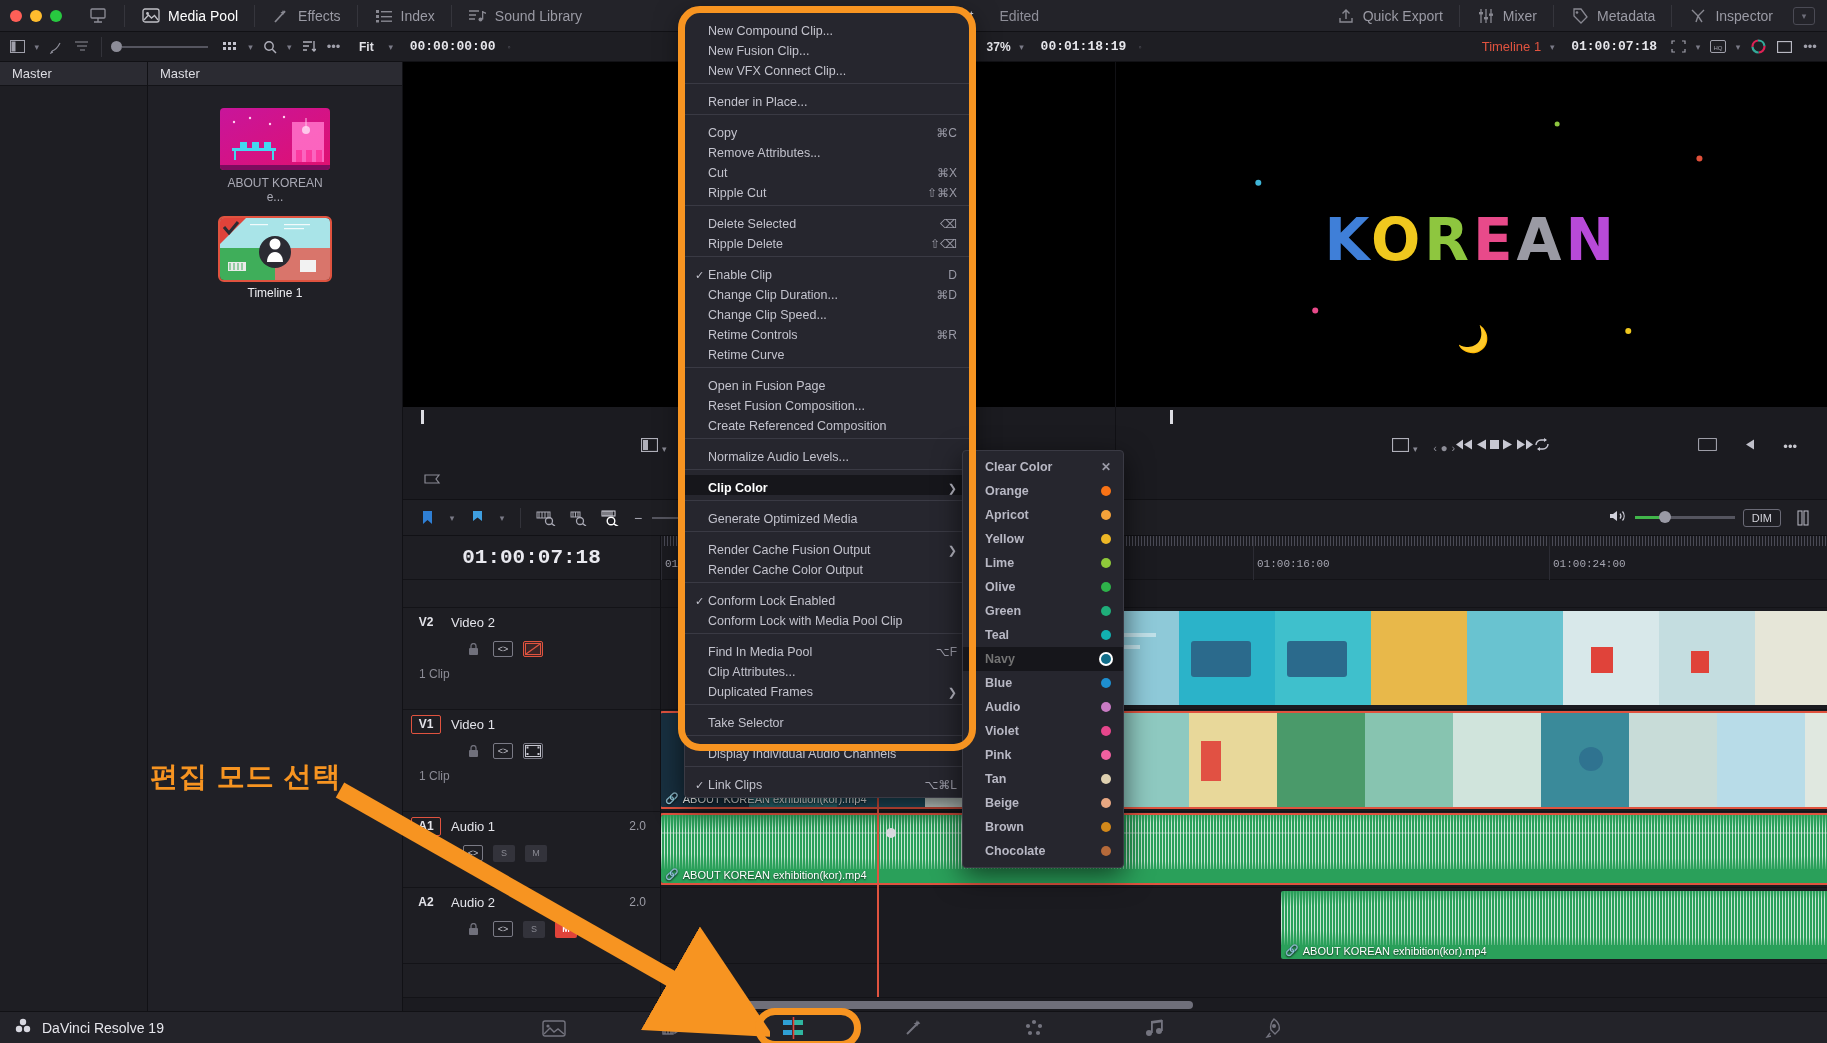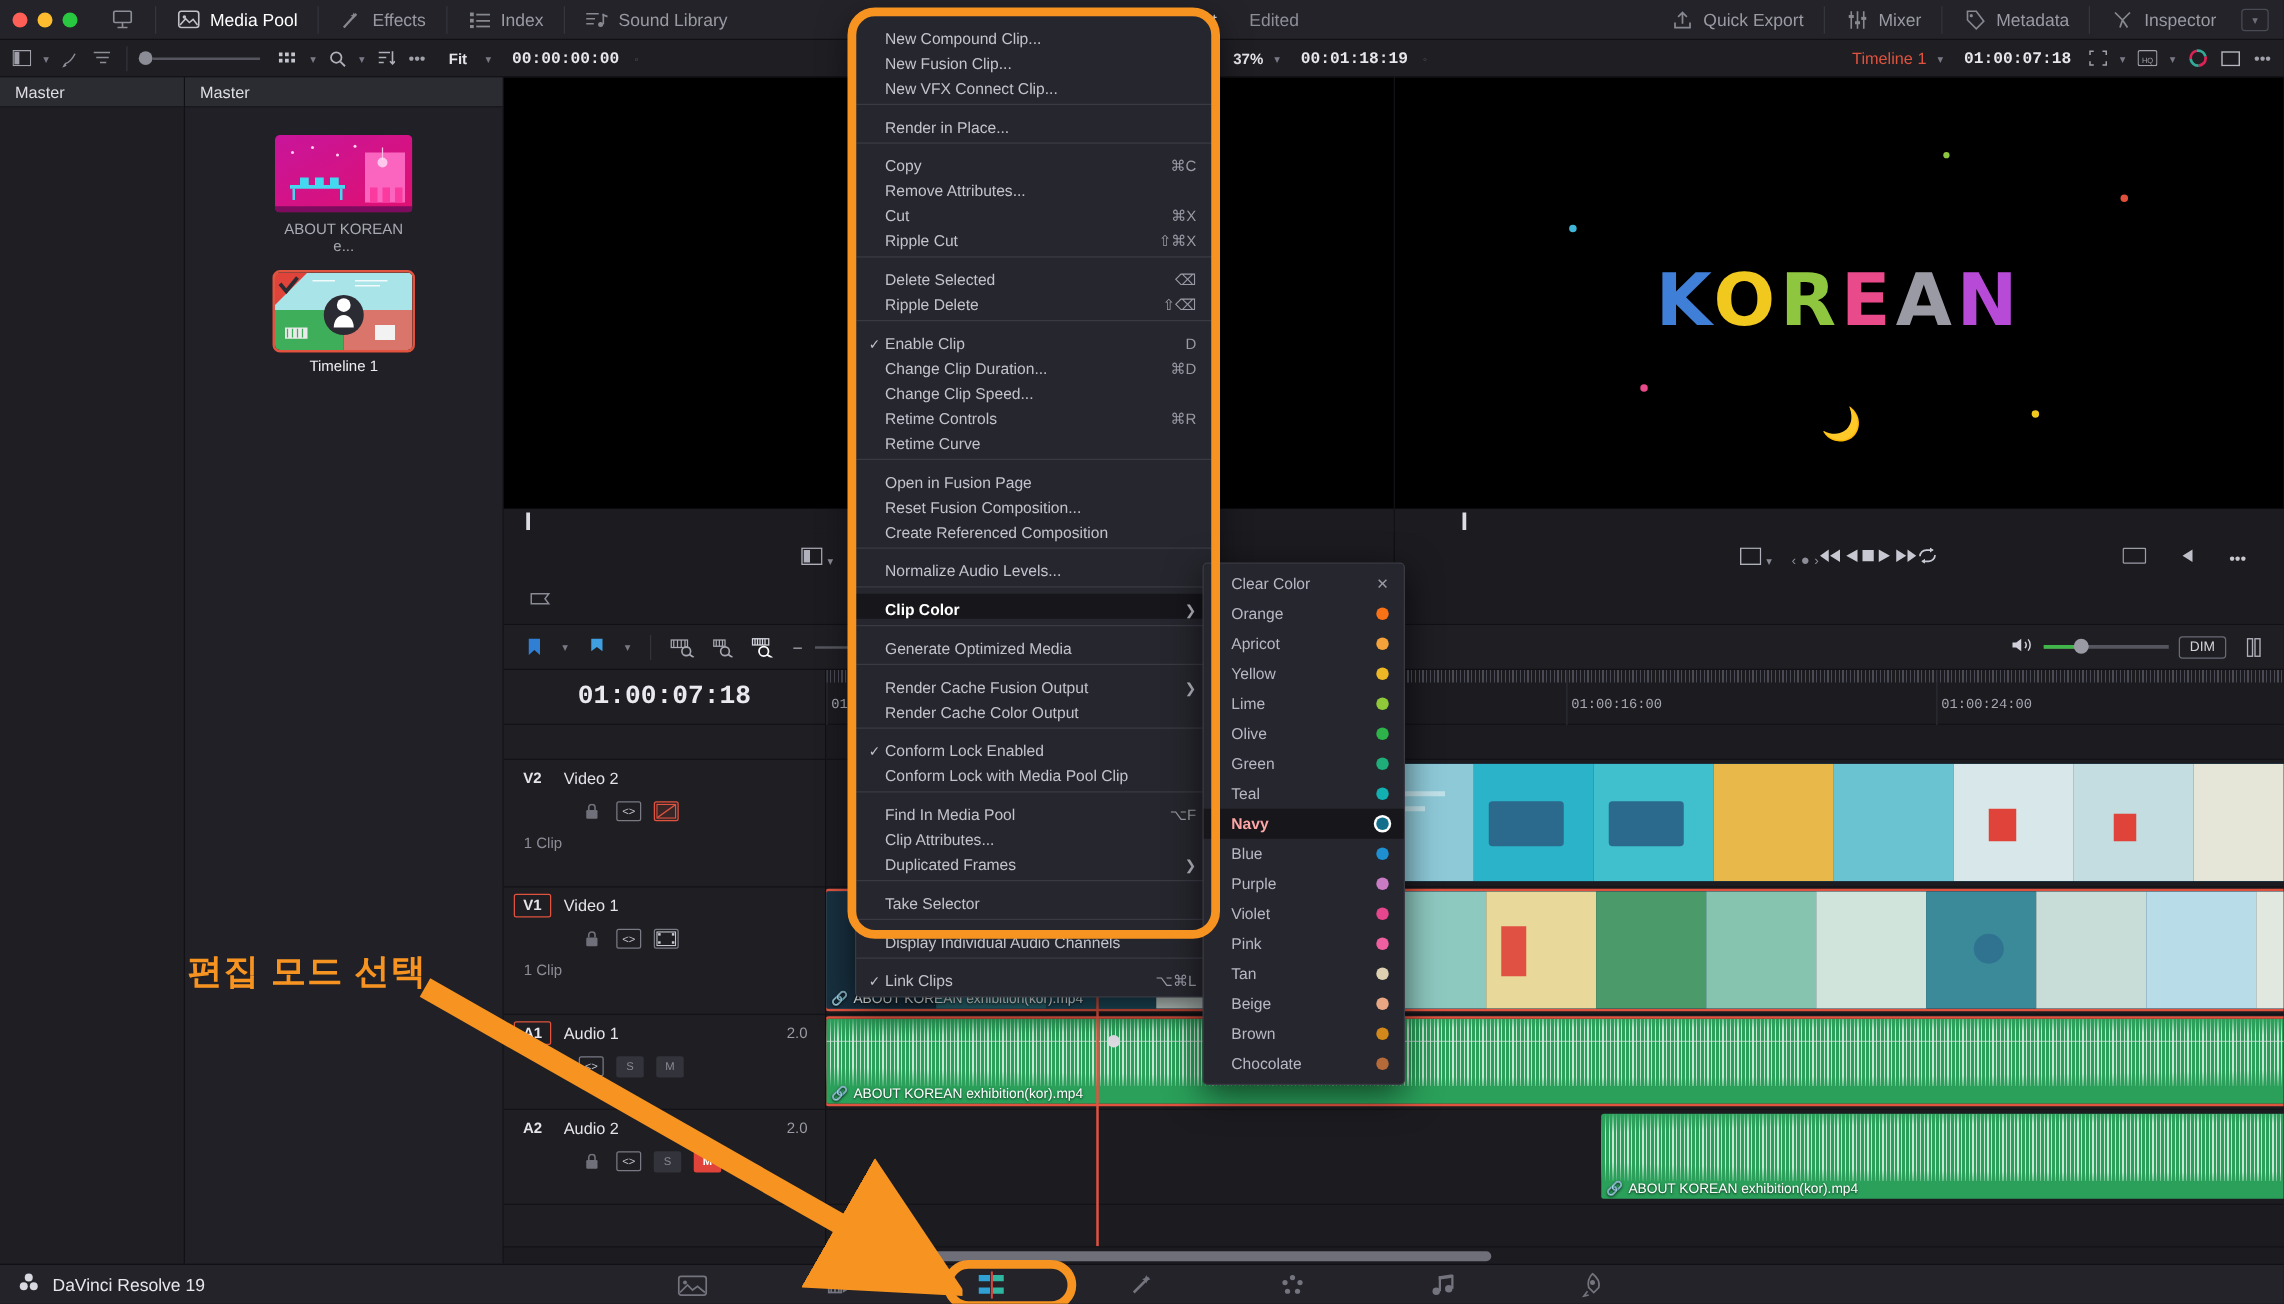--- a/index.html
+++ b/index.html
@@ -160,22 +160,22 @@
   .mi.sel .lbl{ color:#ffffff; font-weight:bold;}
   .msep{ height:1px; background:#3a3a44; margin:5px 0; }
 
   .orangeframe{ position:absolute; left:678px; top:6px; width:298px; height:745px;
      border:7px solid #f79421; border-radius:22px; z-index:210; pointer-events:none;}
 
   
   .submenu{ position:absolute; left:962px; top:450px; width:162px;
      background:#26262e; border:1px solid #3a3a44; border-radius:4px; padding:4px 0; z-index:205;
      box-shadow:0 8px 28px rgba(0,0,0,.6);}
-  .ci{ height:24px; display:flex;align-items:center; padding:0 12px 0 22px; font-size:12.5px; color:#b8b8c4;}
-  .ci.sel{ background:#16161b; color:#fca5a5; font-weight:bold;}
+  .ci{ height:24px; display:flex;align-items:center; padding:0 12px 0 22px; font-size:12.5px; color:#b8b8c4;font-weight:bold;}
+  .ci.sel{ background:#16161b; color:#737373; font-weight:bold;}
   .ci .cn{ flex:1;}
   .swatch{ width:10px;height:10px;border-radius:50%;}
   .swatch.ring{ box-shadow:0 0 0 2px #fff; }
   .xmark{ color:#9a9aa6; font-size:12px;}
 
   
   .kr-anno{ position:absolute; left:150px; top:758px; font-size:28px; font-weight:bold;
      color:#f79421; z-index:150; font-family:"Liberation Sans", sans-serif; letter-spacing:1px;}
   .arrow-svg{ position:absolute; left:330px; top:770px; z-index:150;}
   .oval-hl{ position:absolute; left:755px; top:1008px; width:106px;height:40px;
@@ -1177,21 +1177,21 @@
       </div>
       <div class="ci sel">
         <span class="cn">Navy</span>
         <span class="swatch ring" style="background: rgb(18, 110, 138);"></span>
       </div>
       <div class="ci">
         <span class="cn">Blue</span>
         <span class="swatch" style="background: rgb(30, 143, 208);"></span>
       </div>
       <div class="ci">
-        <span class="cn">Purple</span>
+        <span class="cn">Audio</span>
         <span class="swatch" style="background: rgb(201, 123, 196);"></span>
       </div>
       <div class="ci">
         <span class="cn">Violet</span>
         <span class="swatch" style="background: rgb(230, 70, 140);"></span>
       </div>
       <div class="ci">
         <span class="cn">Pink</span>
         <span class="swatch" style="background: rgb(240, 96, 160);"></span>
       </div>

